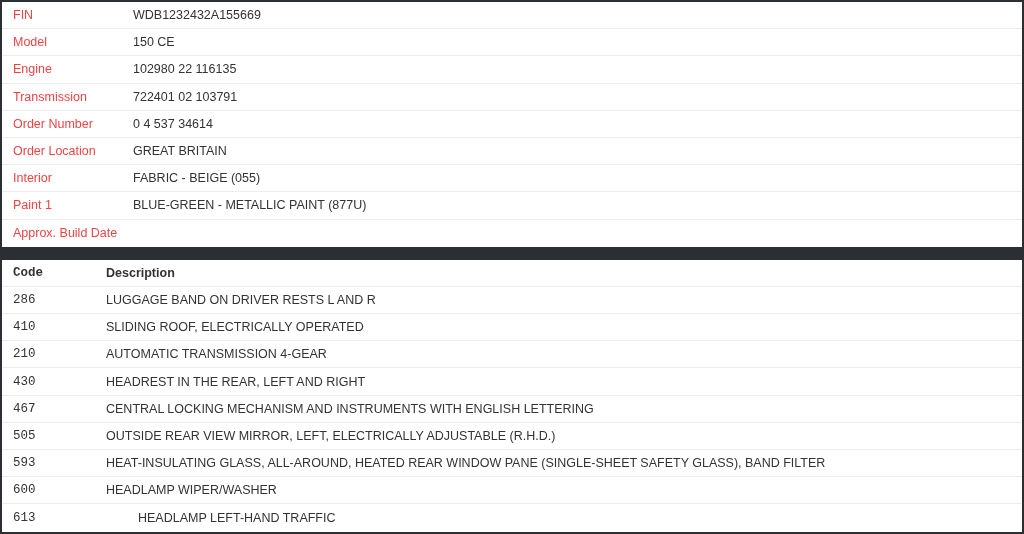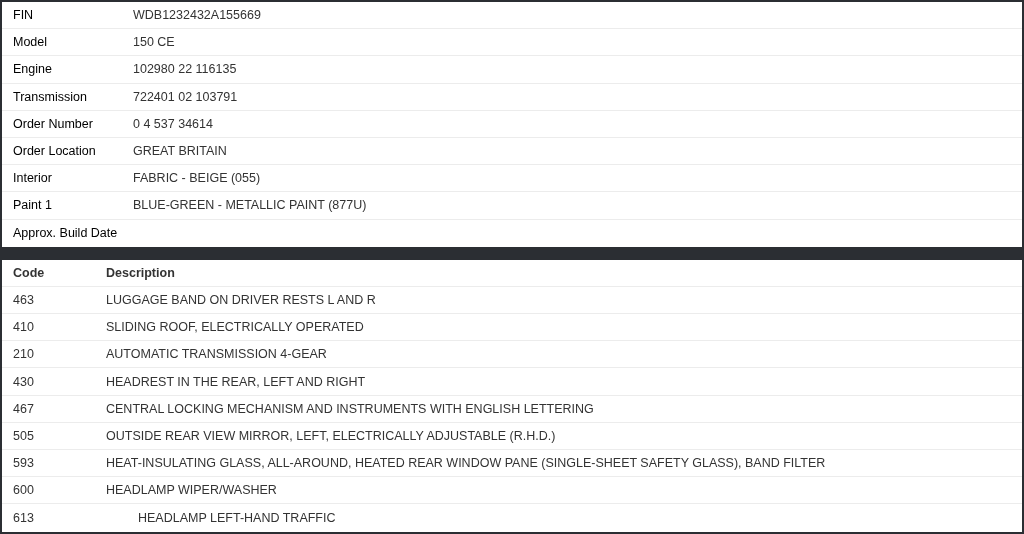--- a/index.html
+++ b/index.html
@@ -31,28 +31,29 @@
     font-size: 12.5px;
     color: #333333;
     white-space: nowrap;
   }
   .row:last-child { border-bottom: none; gap: 32px; }
   .vlabel {
     width: 131px;
     padding-left: 11px;
     box-sizing: border-box;
     flex: 0 0 auto;
-    color: #000000;
+    color: #ef4444;
   }
   .vvalue { flex: 1 1 auto; }
   .ccode {
     width: 61px;
     padding-left: 11px;
     box-sizing: border-box;
     flex: 0 0 auto;
+    font-family: Liberation Mono, monospace;
   }
   .cdesc { flex: 1 1 auto; margin-left: 43px; }
   .header-row { font-weight: 700; color: #333333; }
 </style>
 </head>
 <body>
 
 <div class="page">
 
   <section class="card info">
@@ -103,21 +104,21 @@
 </section>
 
   <section class="card codes">
     <div class="row header-row">
       <span class="ccode">Code</span>
       <span class="cdesc">Description</span>
     </div>
     <div class="rows">
 
   <div class="row">
-    <span class="ccode">463</span>
+    <span class="ccode">286</span>
     <span class="cdesc">LUGGAGE BAND ON DRIVER RESTS L AND R</span>
   </div>
 
   <div class="row">
     <span class="ccode">410</span>
     <span class="cdesc">SLIDING ROOF, ELECTRICALLY OPERATED</span>
   </div>
 
   <div class="row">
     <span class="ccode">210</span>

